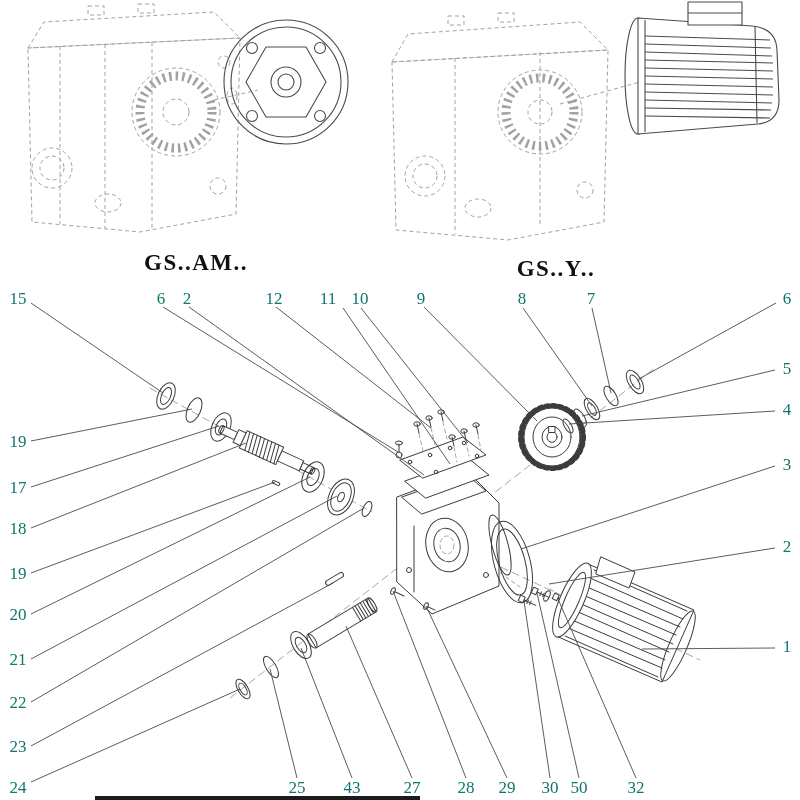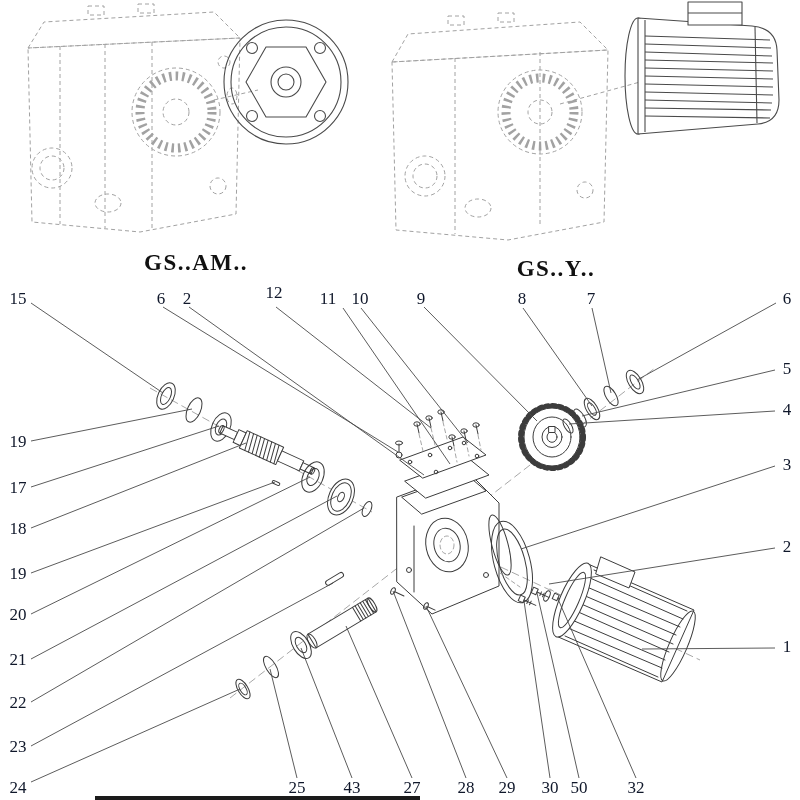--- a/index.html
+++ b/index.html
@@ -8,21 +8,21 @@
     font-family:"Liberation Serif", serif;
   }
   .stage{position:absolute;left:0;top:0;width:800px;height:800px;}
   svg{position:absolute;left:0;top:0;}
   .fig-label{
     position:absolute;transform:translate(-50%,-50%);
     font-weight:bold;font-size:23px;letter-spacing:1.5px;color:#111;white-space:nowrap;
   }
   .co{
     position:absolute;transform:translate(-50%,-50%);
-    font-size:17px;color:#0f172a;white-space:nowrap;line-height:1;
+    font-size:17px;color:#0f766e;white-space:nowrap;line-height:1;
   }
   
   .sketch{stroke:#a2a2a2;fill:none;stroke-width:1;stroke-dasharray:4 3;stroke-linejoin:round;}
   .sketch .spline{stroke-width:9;stroke-dasharray:2.5 4;}
   .solidline{stroke:#4a4a4a;fill:none;stroke-width:1.1;stroke-linejoin:round;}
   
   .ink{stroke:#3c3c3c;fill:none;stroke-width:1;stroke-linejoin:round;stroke-linecap:round;}
   .teeth{stroke:#3c3c3c;stroke-width:6;fill:none;stroke-dasharray:2.6 4.05;}
   .dashthin{stroke:#8f8f8f;stroke-width:0.8;stroke-dasharray:4 3;fill:none;}
   .axis{stroke:#909090;stroke-width:0.8;stroke-dasharray:8 4;fill:none;}
@@ -336,21 +336,21 @@
   <div class="co" style="left:787px;top:546px">2</div>
   <div class="co" style="left:787px;top:464px">3</div>
   <div class="co" style="left:787px;top:409px">4</div>
   <div class="co" style="left:787px;top:368px">5</div>
   <div class="co" style="left:787px;top:298px">6</div>
   <div class="co" style="left:591px;top:298px">7</div>
   <div class="co" style="left:522px;top:298px">8</div>
   <div class="co" style="left:421px;top:298px">9</div>
   <div class="co" style="left:360px;top:298px">10</div>
   <div class="co" style="left:328px;top:298px">11</div>
-  <div class="co" style="left:274px;top:292px">12</div>
+  <div class="co" style="left:274px;top:298px">12</div>
   <div class="co" style="left:187px;top:298px">2</div>
   <div class="co" style="left:161px;top:298px">6</div>
   <div class="co" style="left:18px;top:298px">15</div>
   <div class="co" style="left:18px;top:441px">19</div>
   <div class="co" style="left:18px;top:487px">17</div>
   <div class="co" style="left:18px;top:528px">18</div>
   <div class="co" style="left:18px;top:573px">19</div>
   <div class="co" style="left:18px;top:614px">20</div>
   <div class="co" style="left:18px;top:659px">21</div>
   <div class="co" style="left:18px;top:702px">22</div>

